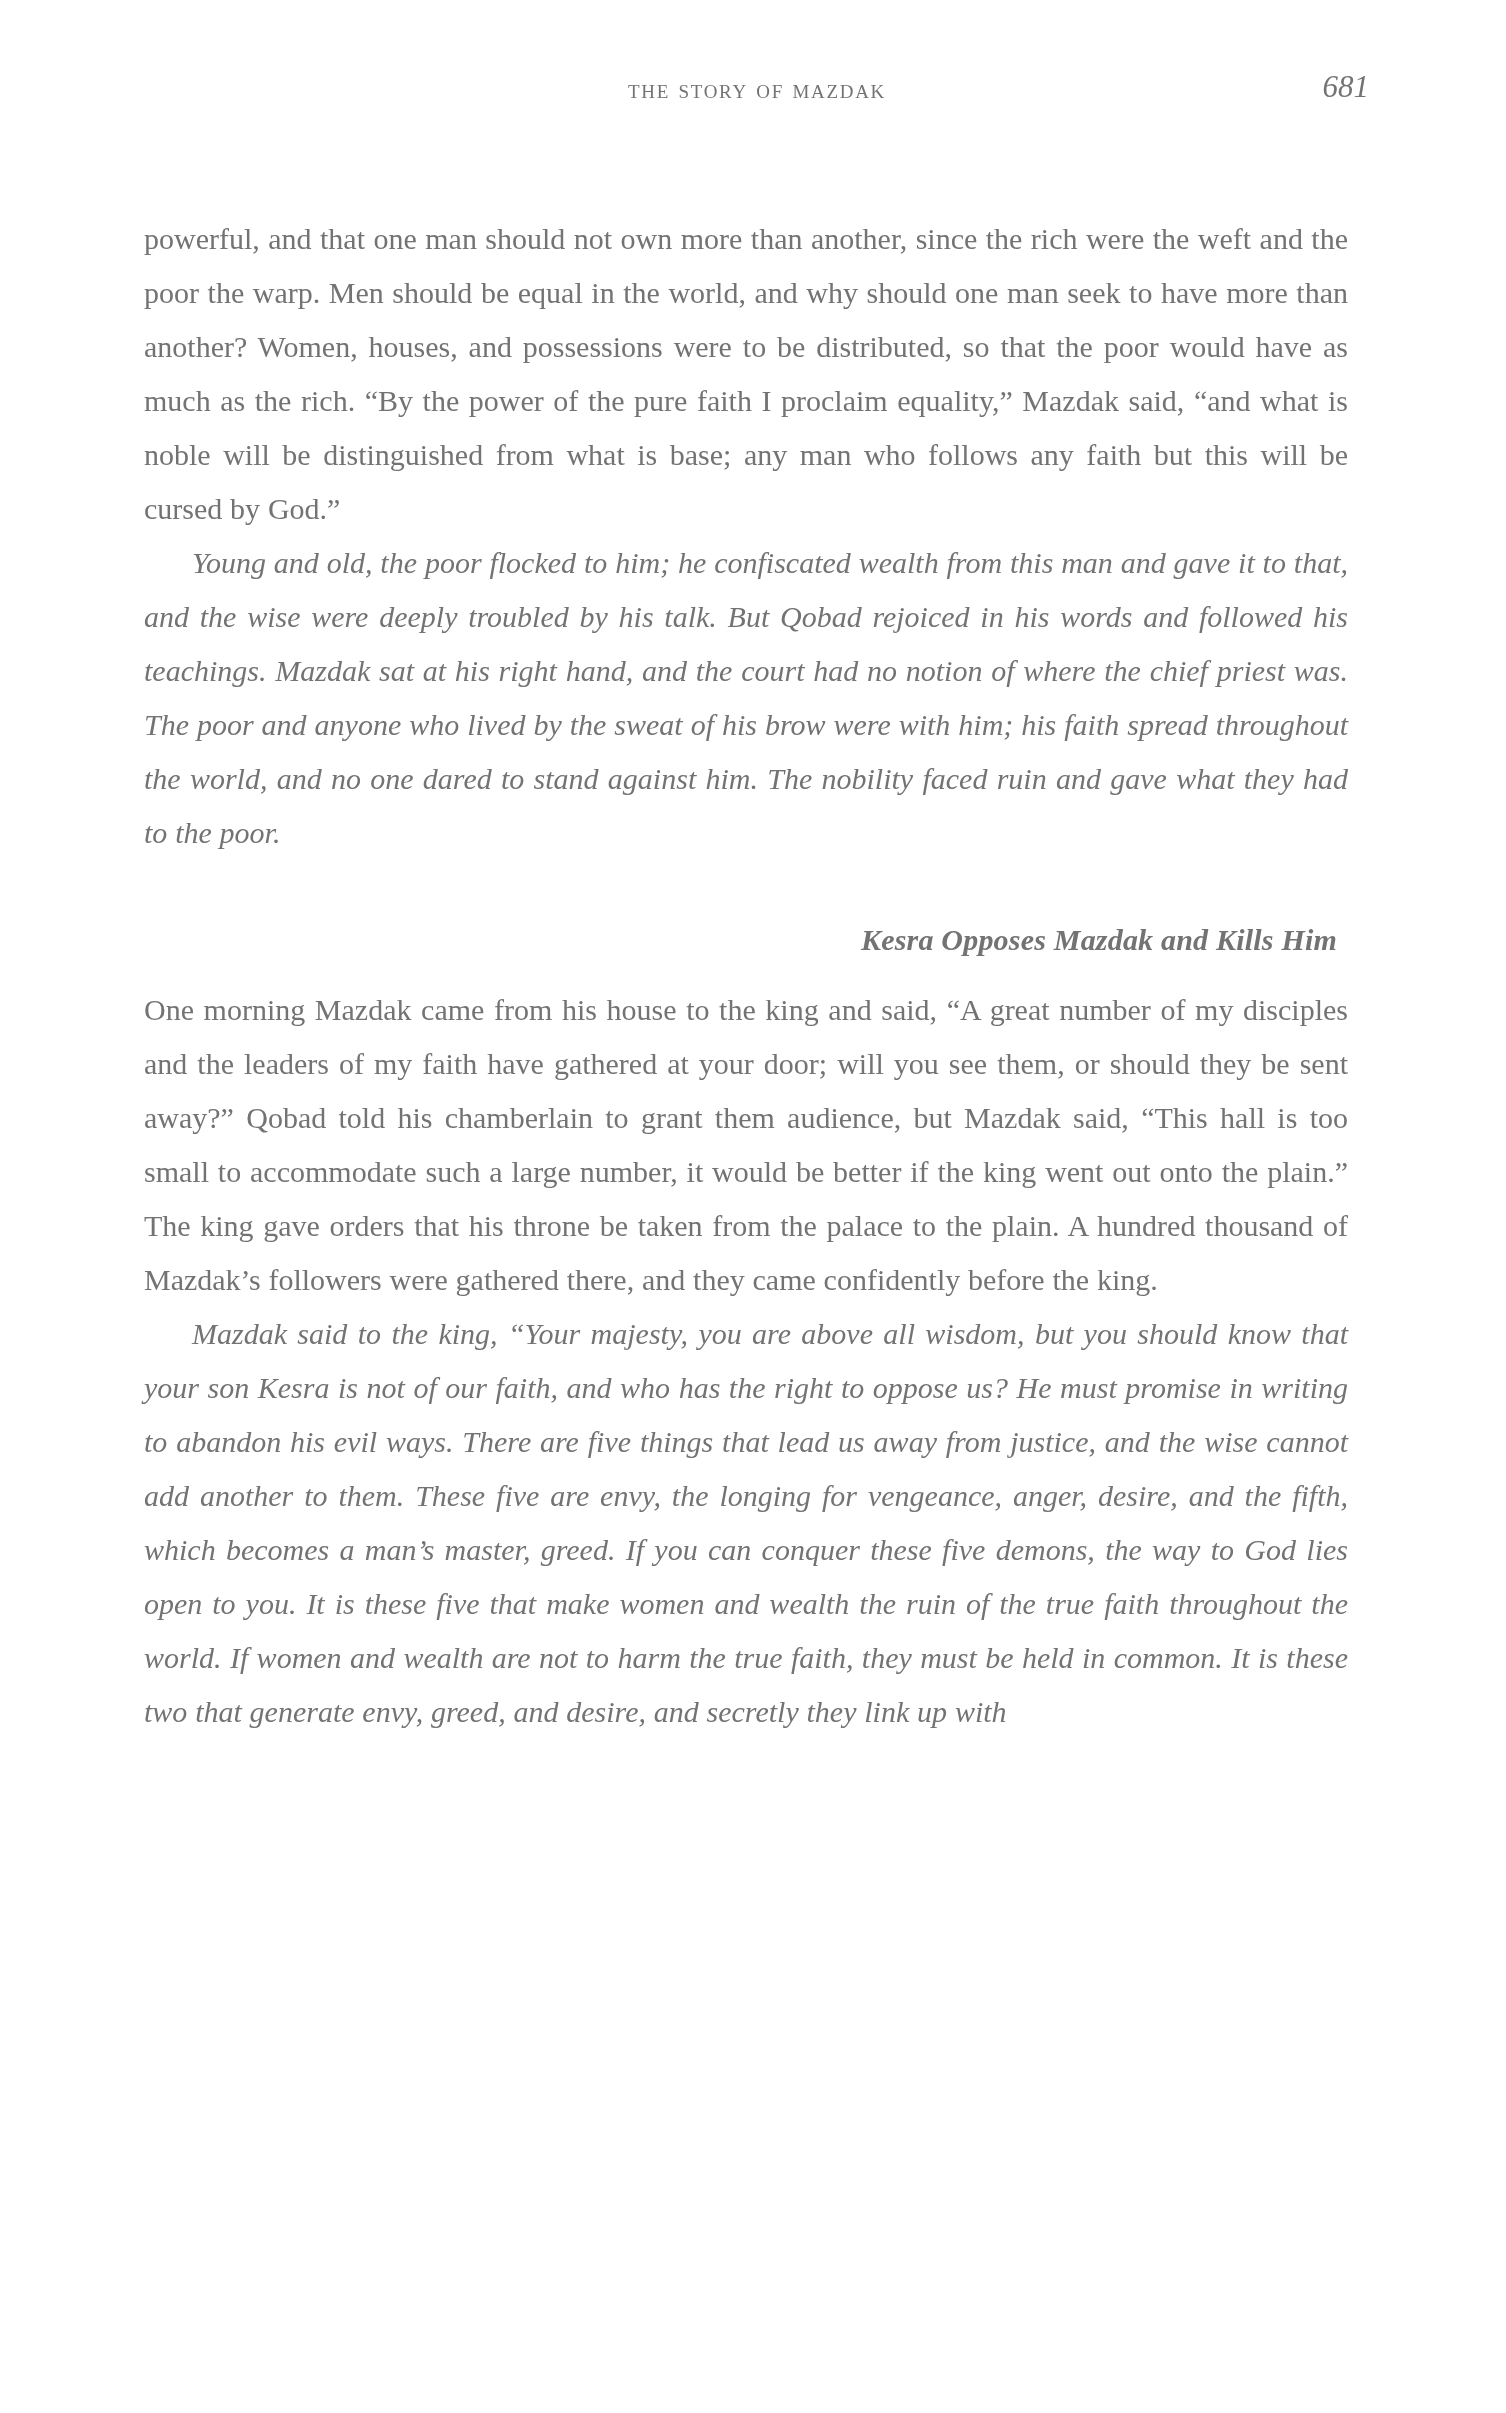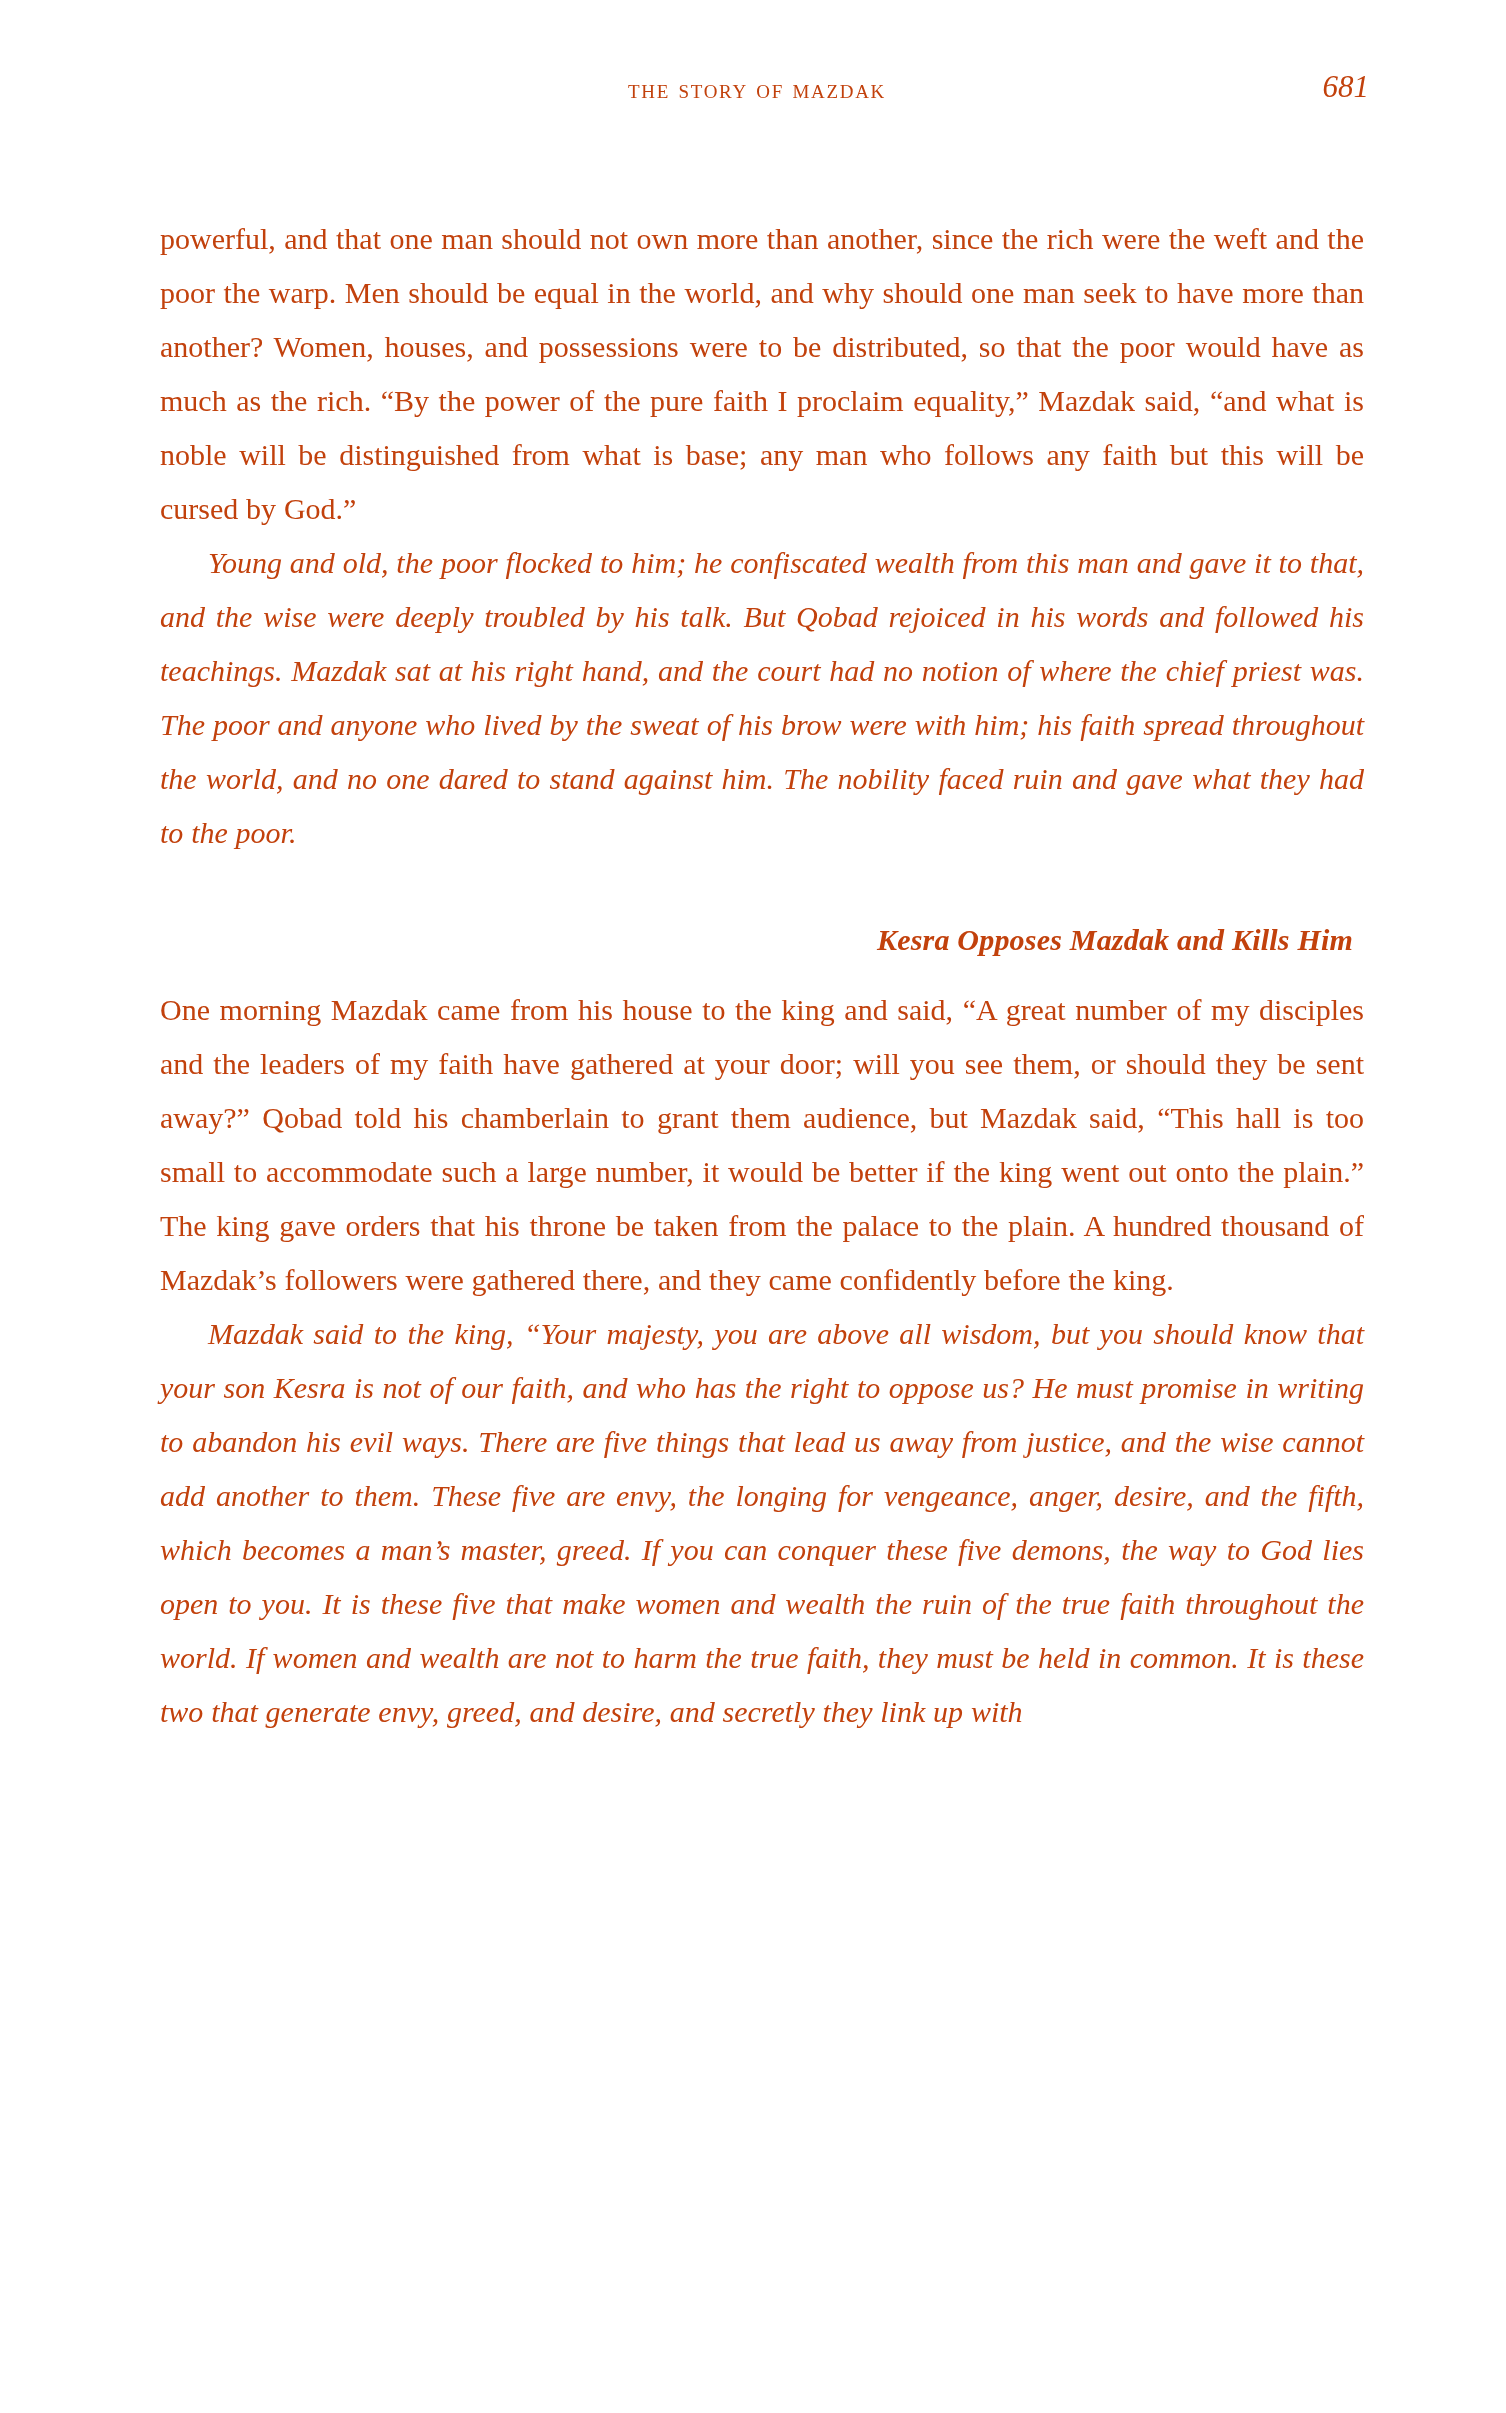--- a/index.html
+++ b/index.html
@@ -8,21 +8,21 @@
     background: #ffffff;
   }
   .page {
     position: relative;
     width: 1506px;
     height: 2413px;
     background: #ffffff;
     box-sizing: border-box;
     overflow: hidden;
     font-family: "Liberation Serif", "DejaVu Serif", serif;
-    color: #c2410c;
+    color: #737373;
   }
 
   
   .running-head {
     position: absolute;
     top: 75px;
     left: 156px;
     width: 1202px;
     height: 47px;
   }
@@ -45,21 +45,21 @@
     right: -11px;
     top: -4.7px;
     font-size: 31px;
     font-style: italic;
     line-height: 1.1;
   }
 
   
   .textblock {
     position: absolute;
-    left: 160px;
+    left: 144px;
     top: 212px;
     width: 1204px;
   }
 
   p.body {
     margin: 0;
     font-size: 30px;
     line-height: 54px;
     text-align: justify;
     text-justify: inter-word;

